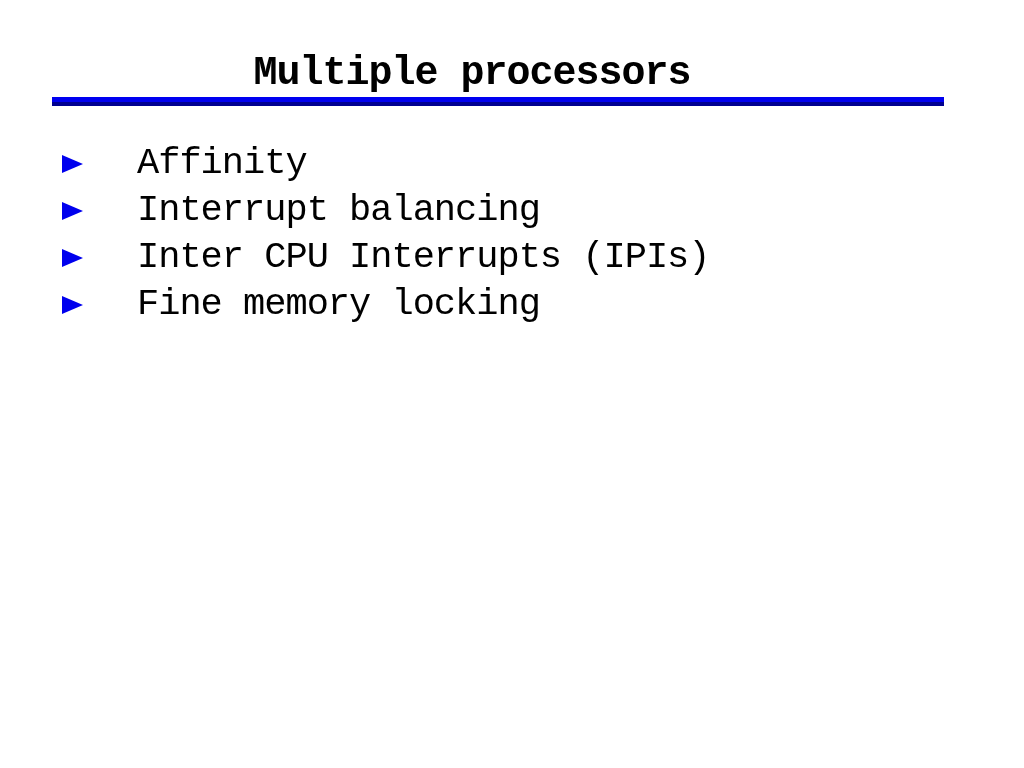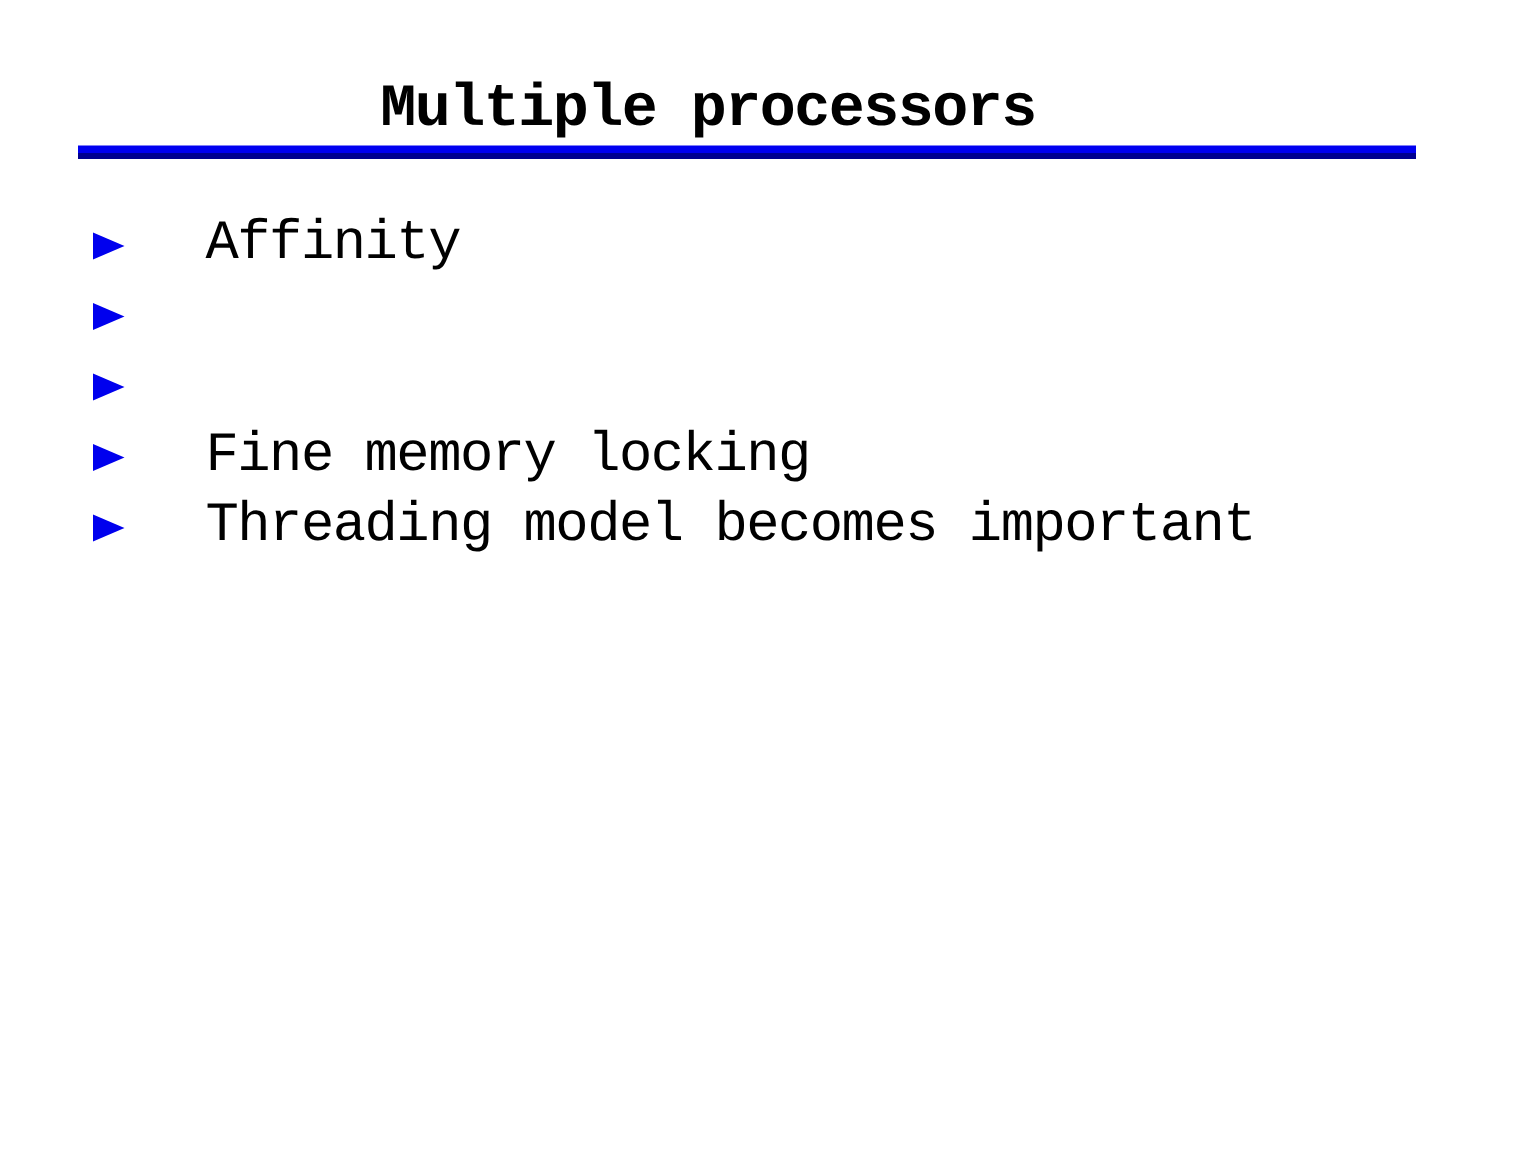--- a/index.html
+++ b/index.html
@@ -82,31 +82,29 @@
   <div class="title-rule"></div>
 
   <ul class="bullet-list">
   <li class="bullet-item">
     <span class="triangle-icon"></span>
     <span class="bullet-text">Affinity</span>
   </li>
 
   <li class="bullet-item">
     <span class="triangle-icon"></span>
+    <span class="bullet-text">Interrupt balancing</span>
   </li>
 
   <li class="bullet-item">
     <span class="triangle-icon"></span>
+    <span class="bullet-text">Inter CPU Interrupts (IPIs)</span>
   </li>
 
 
 
   <li class="bullet-item">
     <span class="triangle-icon"></span>
     <span class="bullet-text">Fine memory locking</span>
   </li>
 
-  <li class="bullet-item">
-    <span class="triangle-icon"></span>
-    <span class="bullet-text">Threading model becomes important</span>
-  </li>
 </ul>
 </div>
 
 </body></html>

